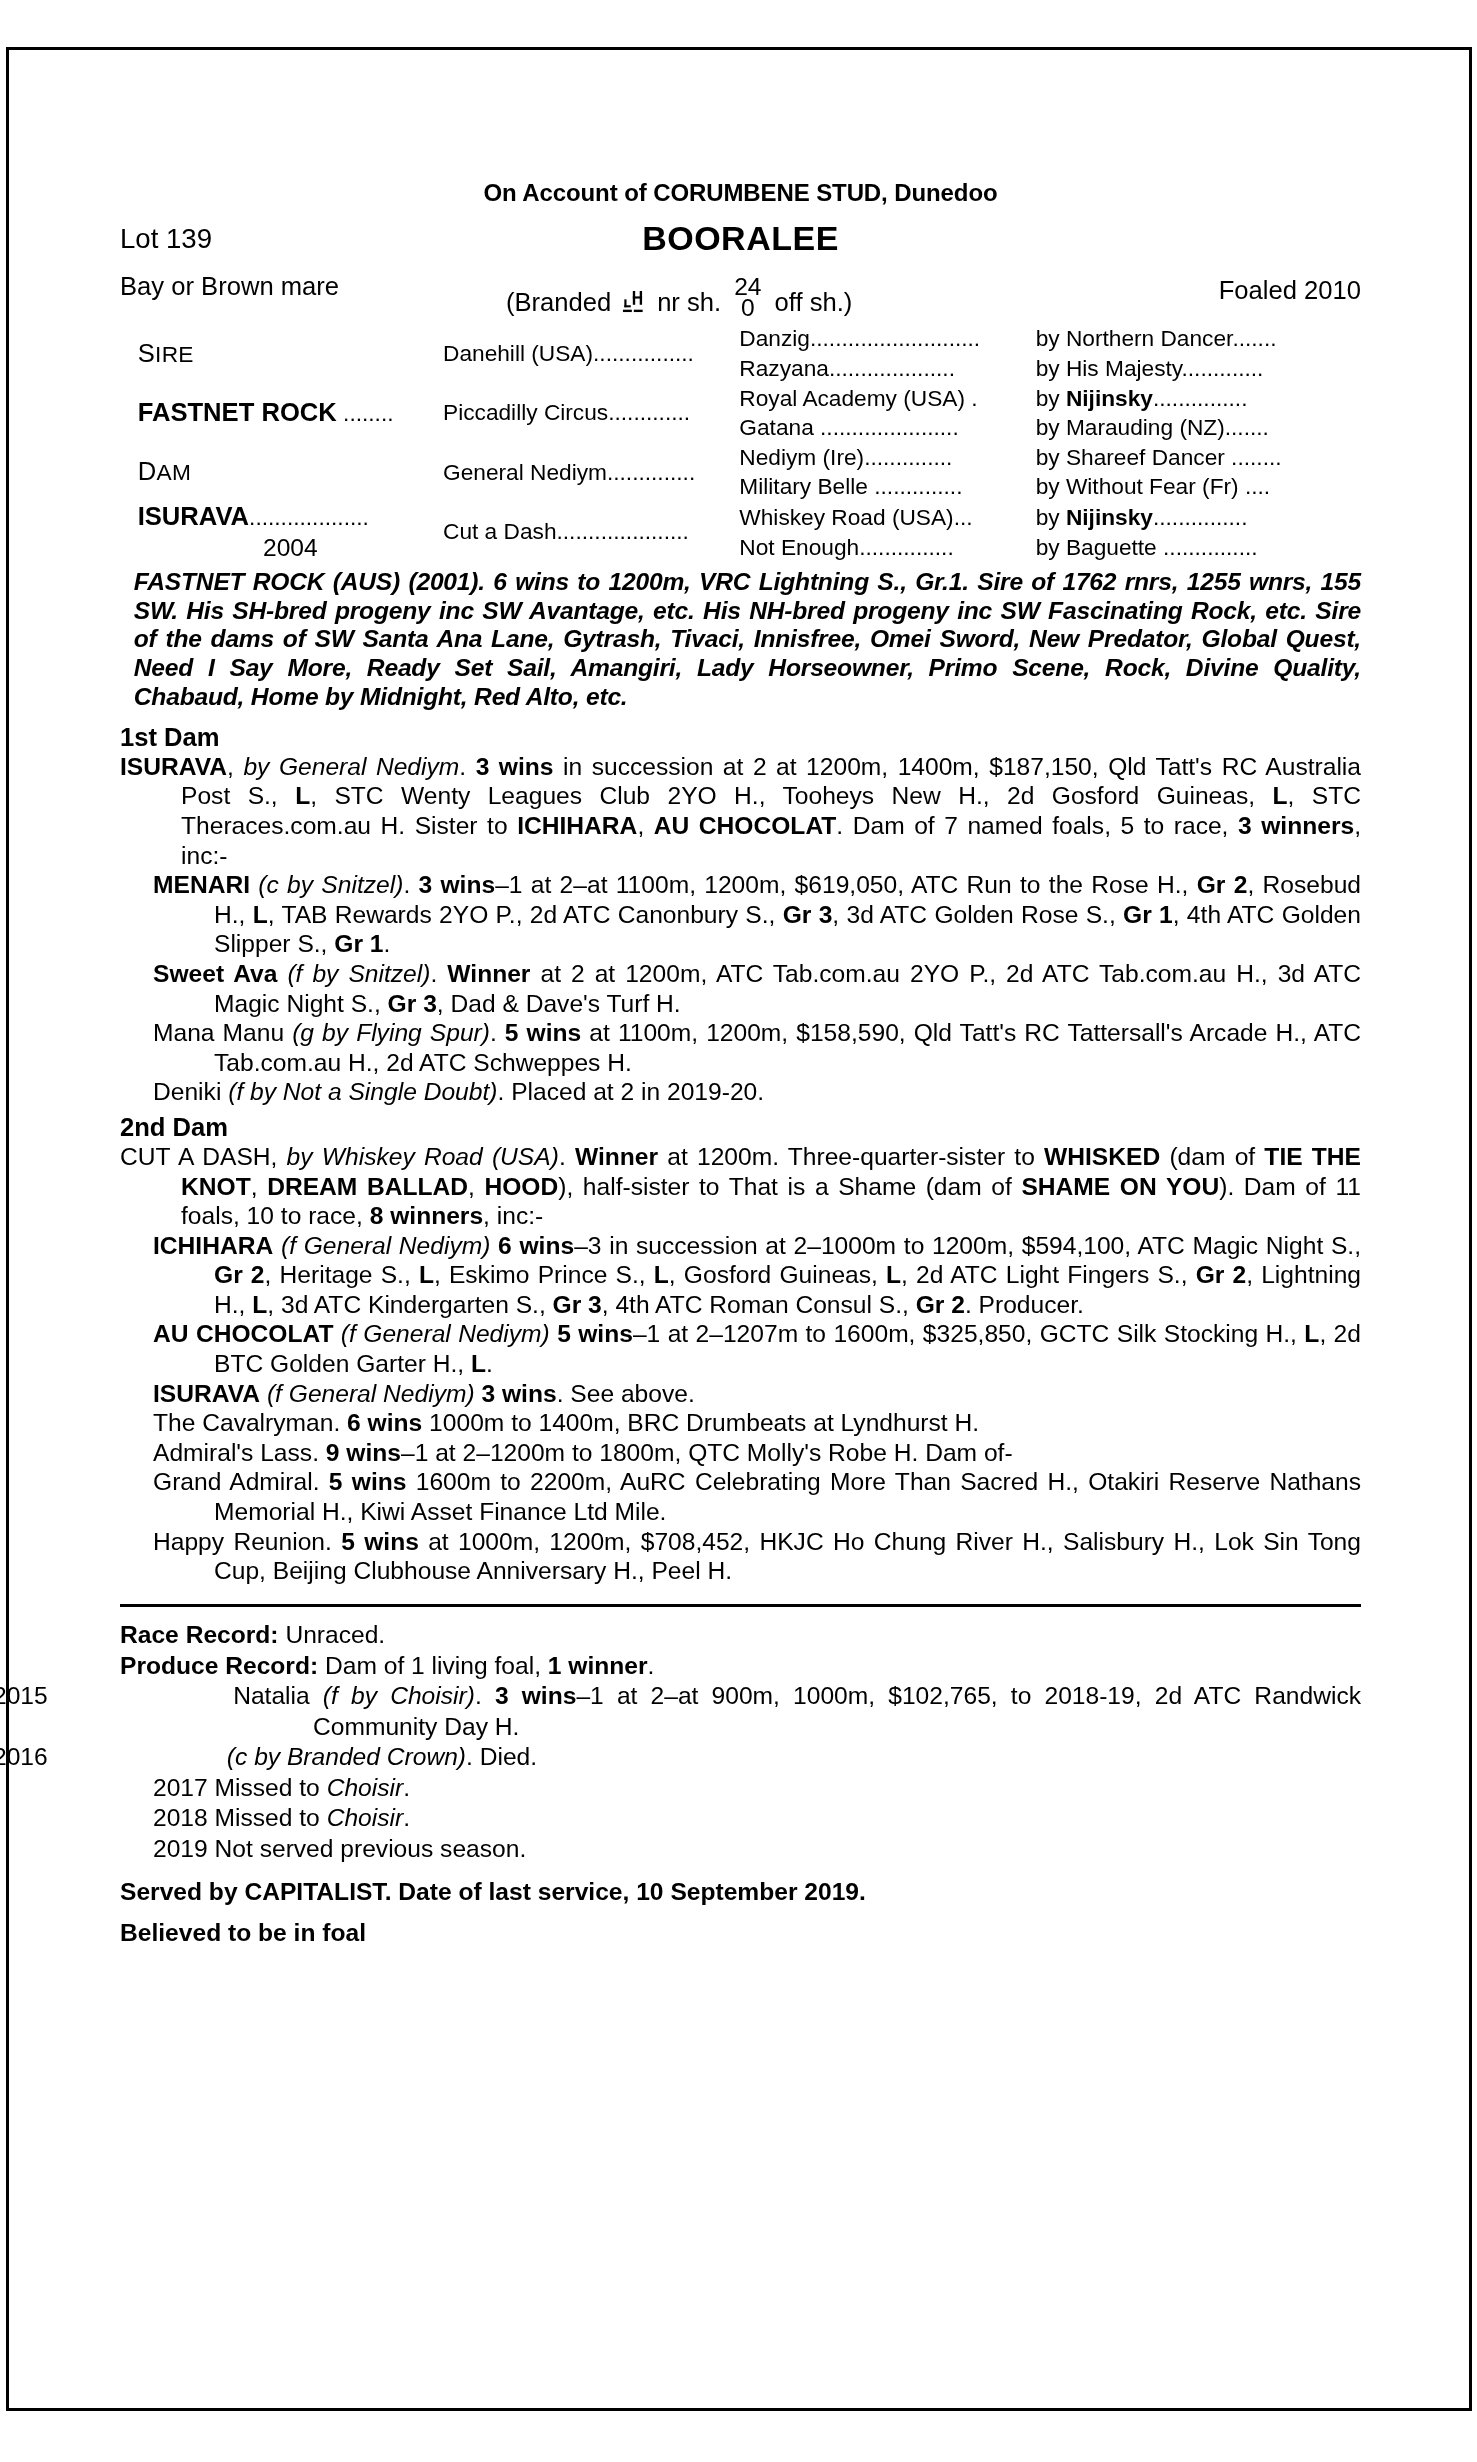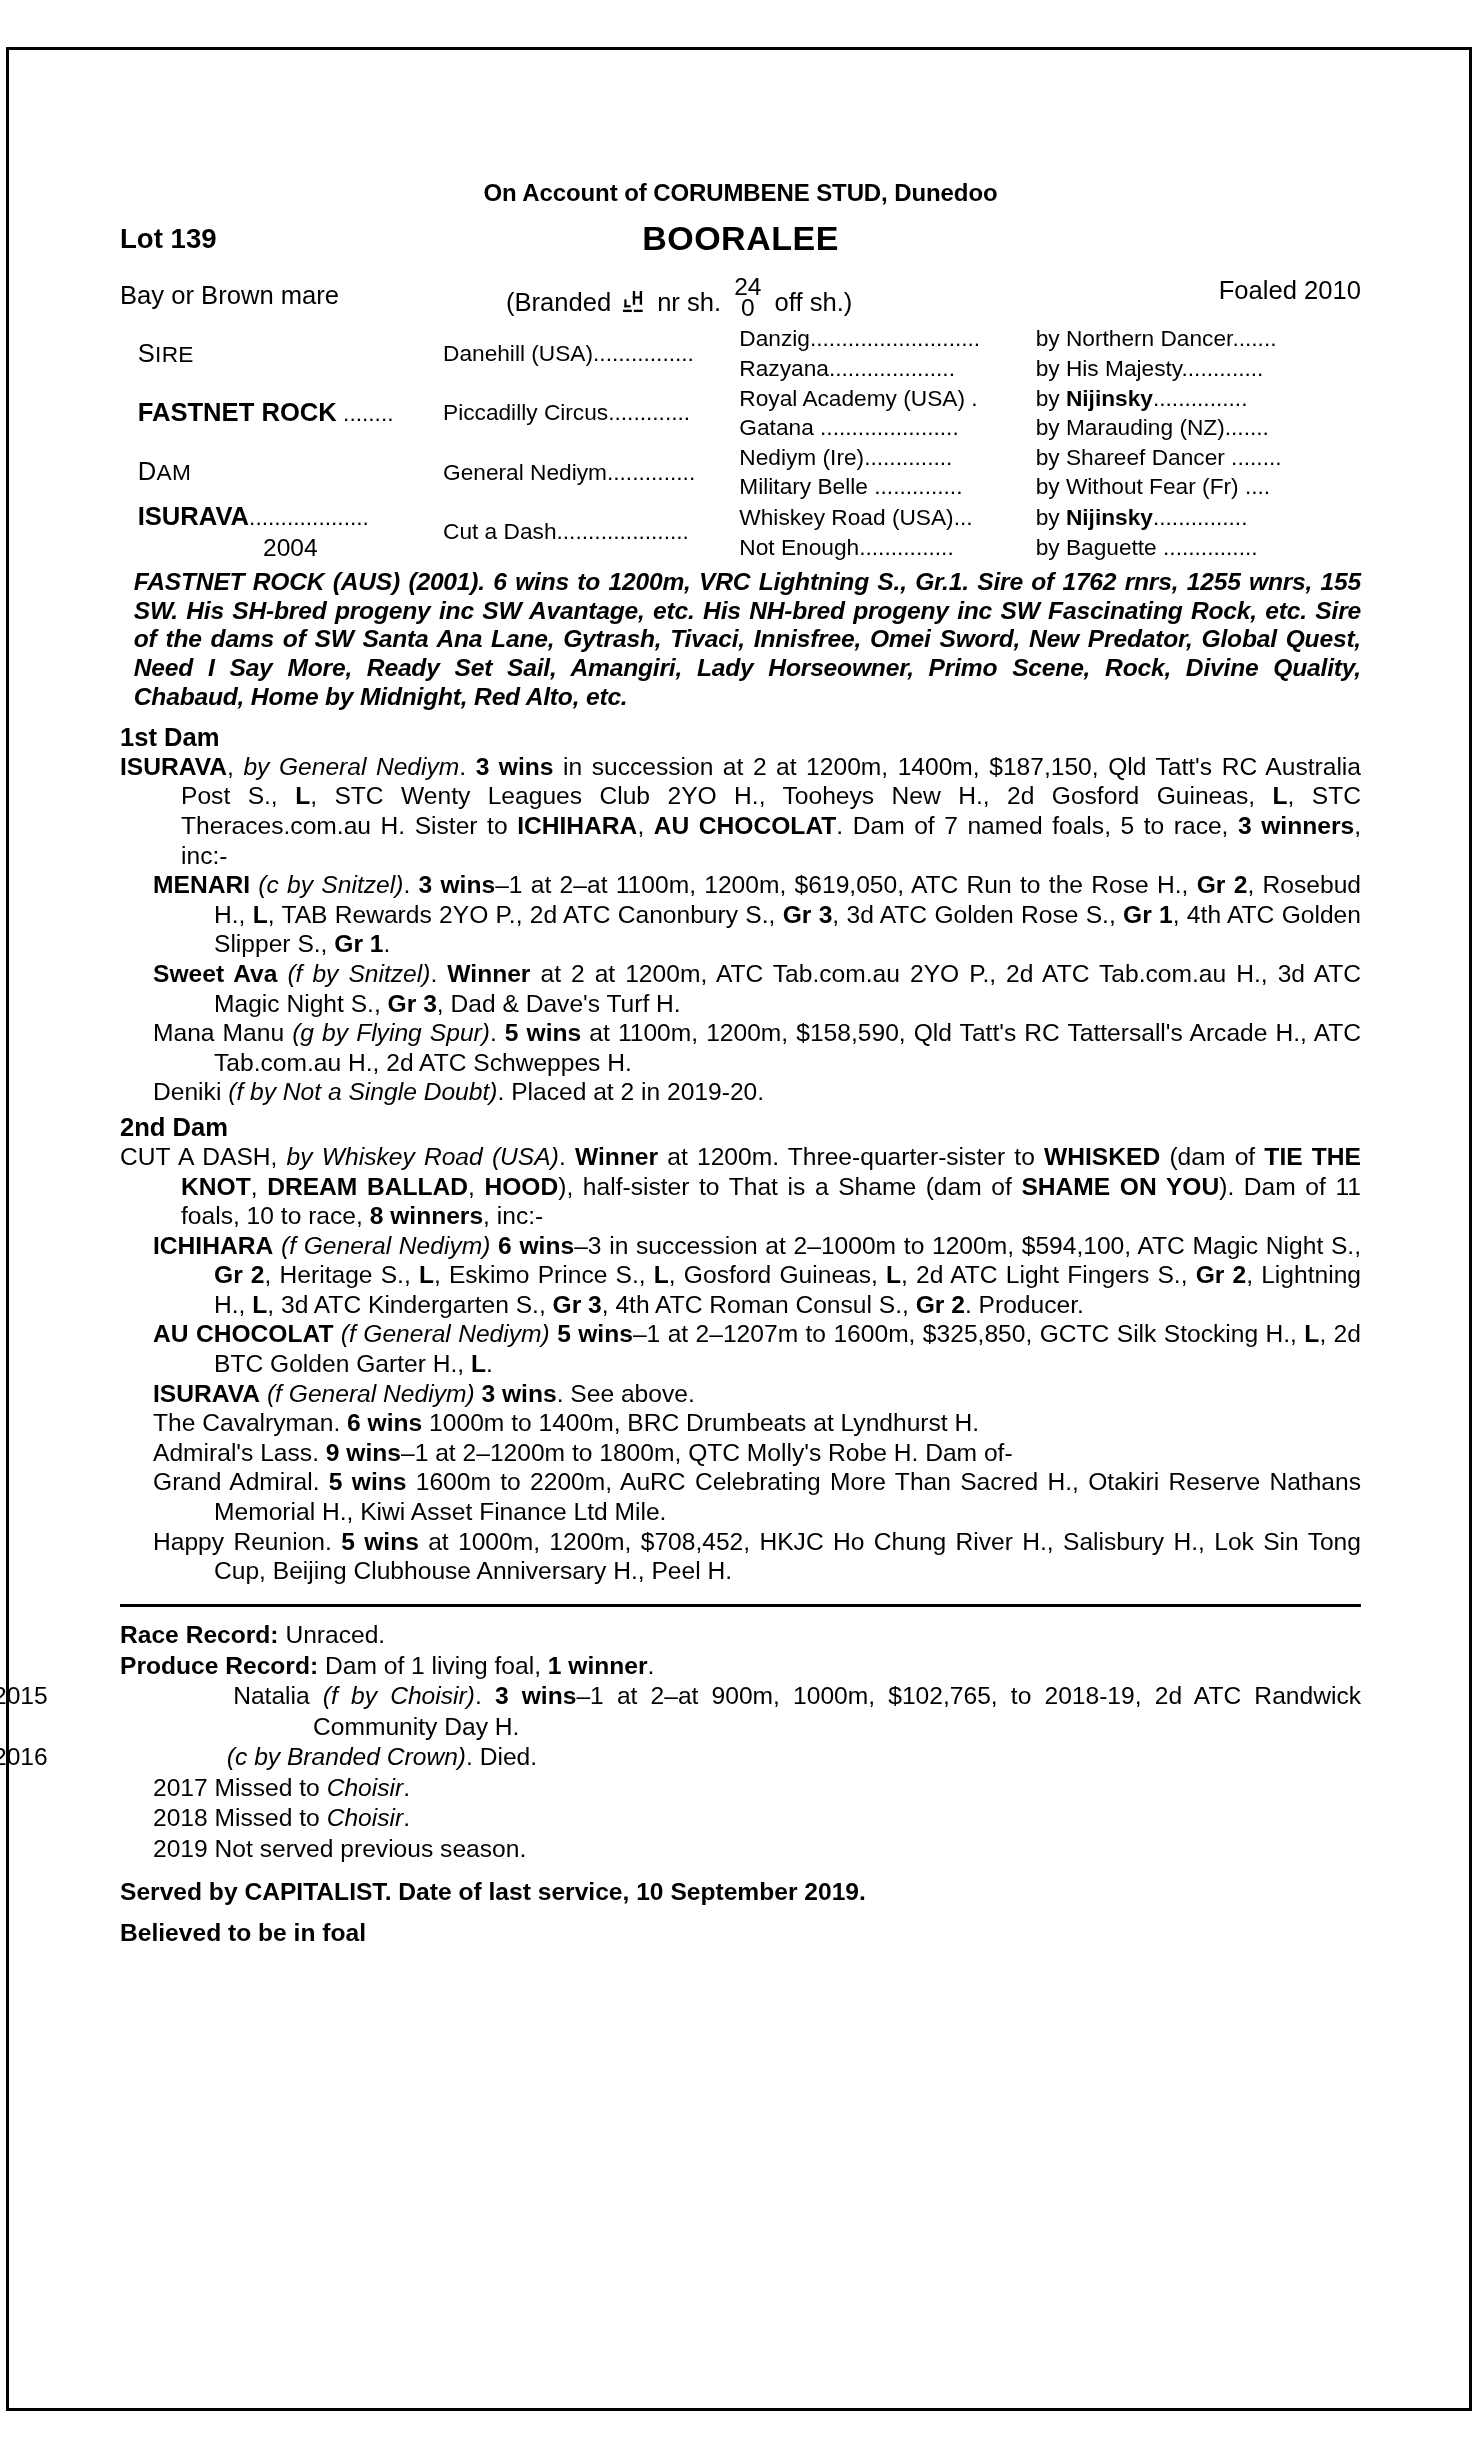--- a/index.html
+++ b/index.html
@@ -44,37 +44,37 @@
   }
   .lot-row {
     position: relative;
     height: 45px;
     margin-bottom: 5.9px;
   }
   .lot-no {
     position: absolute;
     left: 0;
     top: 3.9px;
-    font-weight: bold;
+    font-weight: normal;
     font-size: 27.6px;
   }
   .horse-name {
     text-align: center;
     font-weight: bold;
     font-size: 34px;
     line-height: 39px;
     letter-spacing: 0.5px;
   }
   .desc-row {
     position: relative;
     height: 43px;
     font-size: 25.6px;
     margin-bottom: 11.8px;
   }
-  .desc-left { position: absolute; left: 0; top: 11px; }
+  .desc-left { position: absolute; left: 0; top: 2px; }
   .desc-mid  { position: absolute; left: 386px; top: 5.9px; white-space: nowrap; }
   .desc-right{ position: absolute; right: 0; top: 5.9px; }
 
   .brand-mark {
     display: inline-block;
     width: 25.6px;
     height: 25.6px;
     position: relative;
     vertical-align: -4.9px;
     margin: 0 3px;

